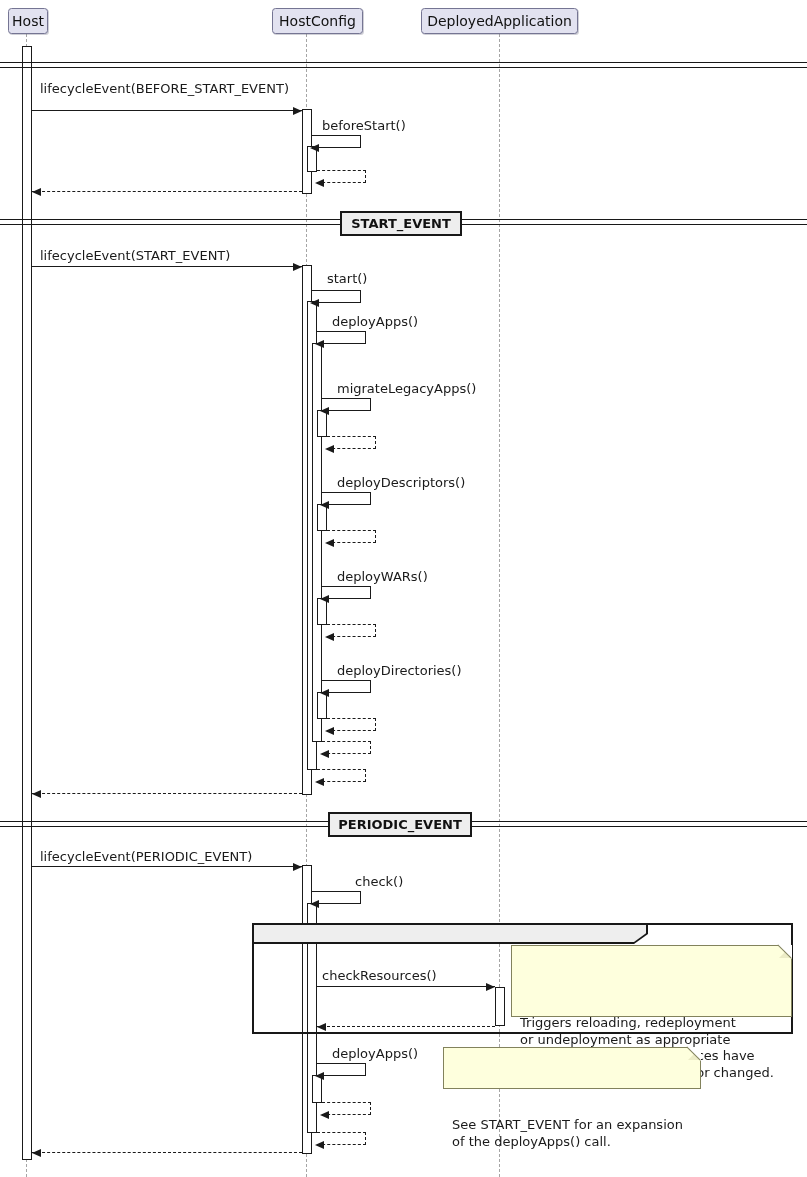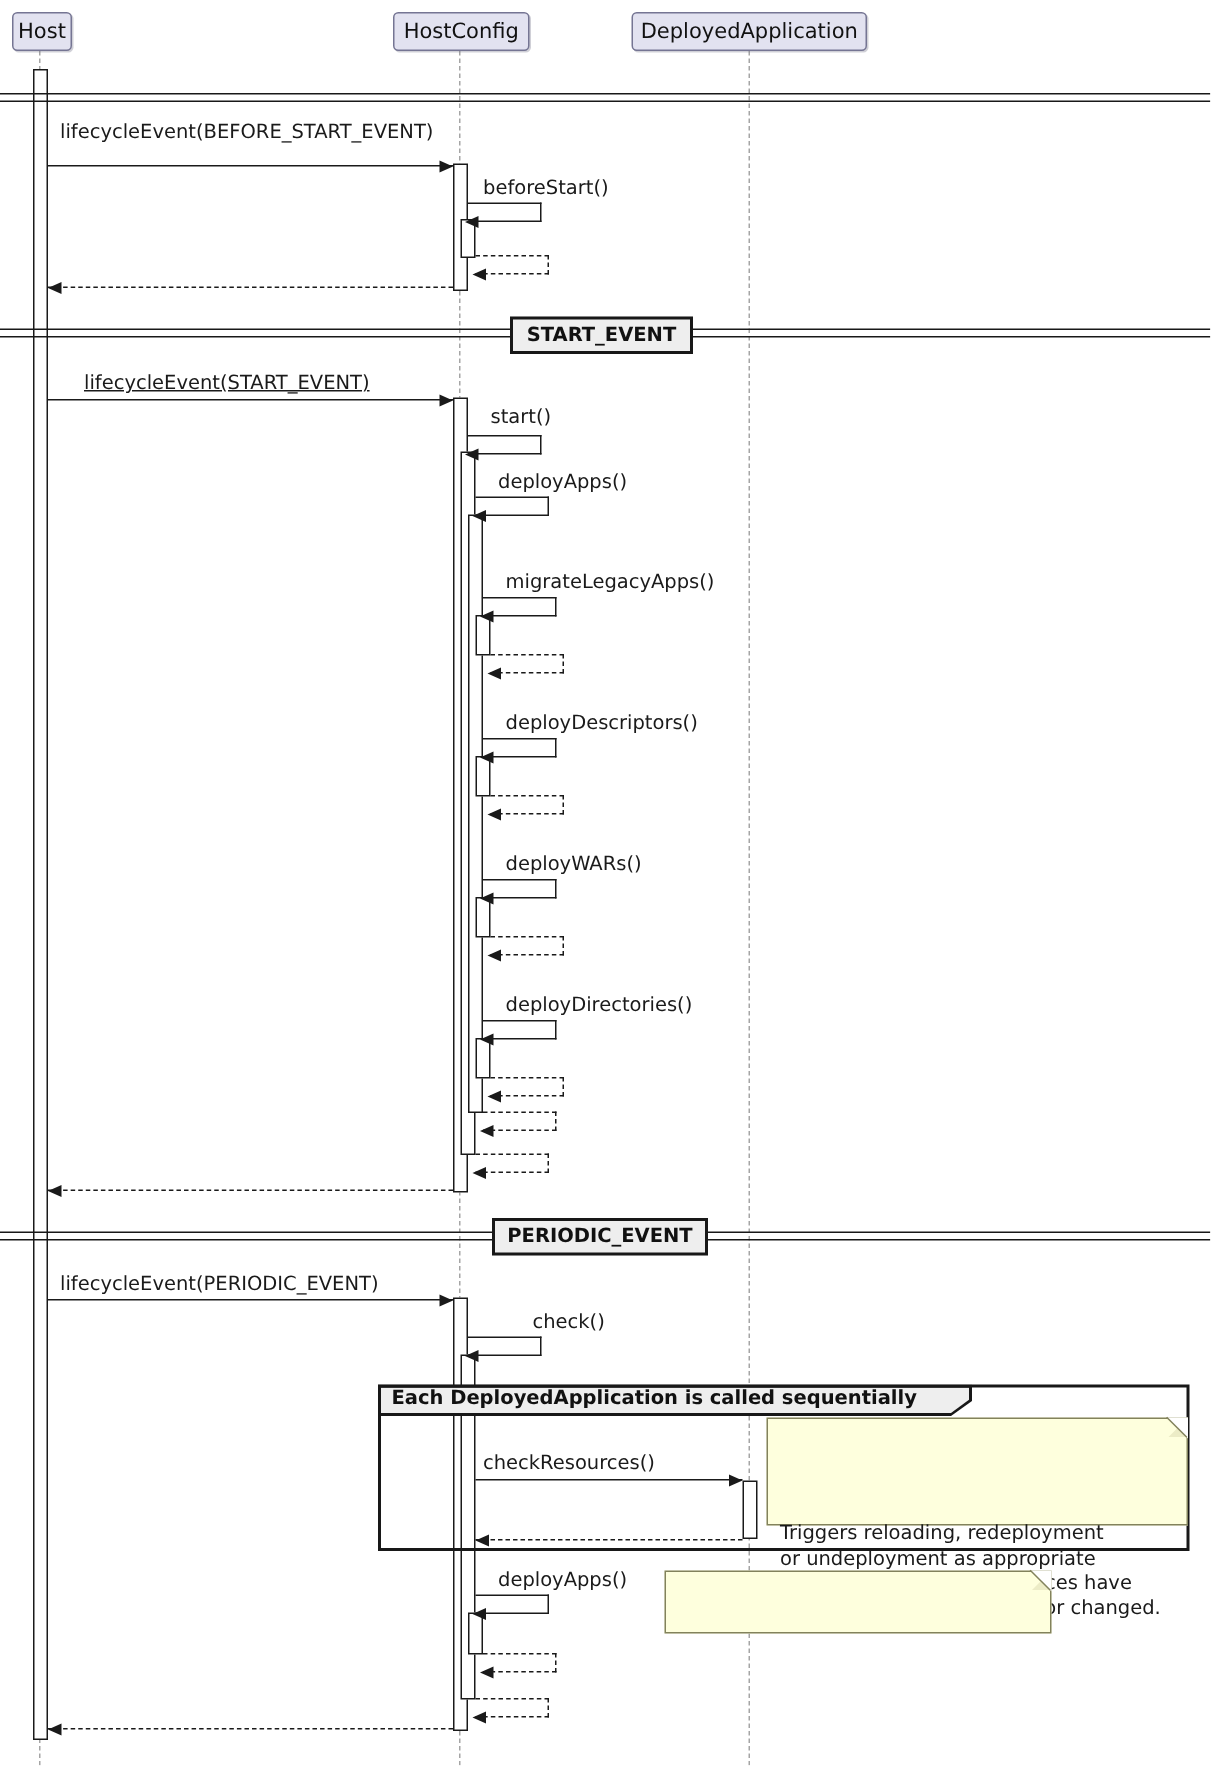--- a/index.html
+++ b/index.html
@@ -174,51 +174,52 @@
     <span>START_EVENT</span>
   </div>
   <div class="divider-lines" style="top:821px;"></div>
   <div class="divider-box" style="left:328px; top:812px; width:140px; height:21px;">
     <span>PERIODIC_EVENT</span>
   </div>
 
   <div class="group-frame" style="left:252px; top:923px; width:537px; height:107px;"></div>
   <div class="group-tab-outer" style="left:252px; top:923px; width:396px; height:21px;">
     <div class="group-tab-inner"></div>
-    <div class="group-tab-label">Each DeployedApplication is called sequentially</div>
   </div>
 
   <div class="note" style="left:511px; top:945px; width:263px; height:64px;">
     <span class="fold-flap"></span>
     <span class="fold-cover"></span>
     <span class="fold-line"></span>
     <span>Triggers reloading, redeployment
 or undeployment as appropriate
 depending on which resources have
 been added, removed and/or changed.</span>
   </div>
   <div class="note" style="left:443px; top:1047px; width:240px; height:34px;">
     <span class="fold-flap"></span>
     <span class="fold-cover"></span>
     <span class="fold-line"></span>
+    <span>See START_EVENT for an expansion
+of the deployApps() call.</span>
   </div>
 
   <div class="part-box" style="left:8px; top:8px; width:38px; height:24px;">
     <span>Host</span>
   </div>
-  <div class="part-box" style="left:262px; top:8px; width:89px; height:24px;align-items:center;">
+  <div class="part-box" style="left:272px; top:8px; width:89px; height:24px;align-items:center;">
     <span>HostConfig</span>
   </div>
   <div class="part-box" style="left:421px; top:8px; width:155px; height:24px;">
     <span>DeployedApplication</span>
   </div>
 
   <div class="mlabel" style="left:40px; top:81px;">lifecycleEvent(BEFORE_START_EVENT)</div>
   <div class="mlabel" style="left:322px; top:118px;">beforeStart()</div>
-  <div class="mlabel" style="left:56px; top:248px;text-decoration:underline;">lifecycleEvent(START_EVENT)</div>
+  <div class="mlabel" style="left:40px; top:248px;">lifecycleEvent(START_EVENT)</div>
   <div class="mlabel" style="left:327px; top:271px;">start()</div>
   <div class="mlabel" style="left:332px; top:314px;">deployApps()</div>
   <div class="mlabel" style="left:337px; top:381px;">migrateLegacyApps()</div>
   <div class="mlabel" style="left:337px; top:475px;">deployDescriptors()</div>
   <div class="mlabel" style="left:337px; top:569px;">deployWARs()</div>
   <div class="mlabel" style="left:337px; top:663px;">deployDirectories()</div>
   <div class="mlabel" style="left:40px; top:849px;">lifecycleEvent(PERIODIC_EVENT)</div>
   <div class="mlabel" style="left:327px; top:874px;margin-left:28px;">check()</div>
   <div class="mlabel" style="left:322px; top:968px;">checkResources()</div>
   <div class="mlabel" style="left:332px; top:1046px;">deployApps()</div>

